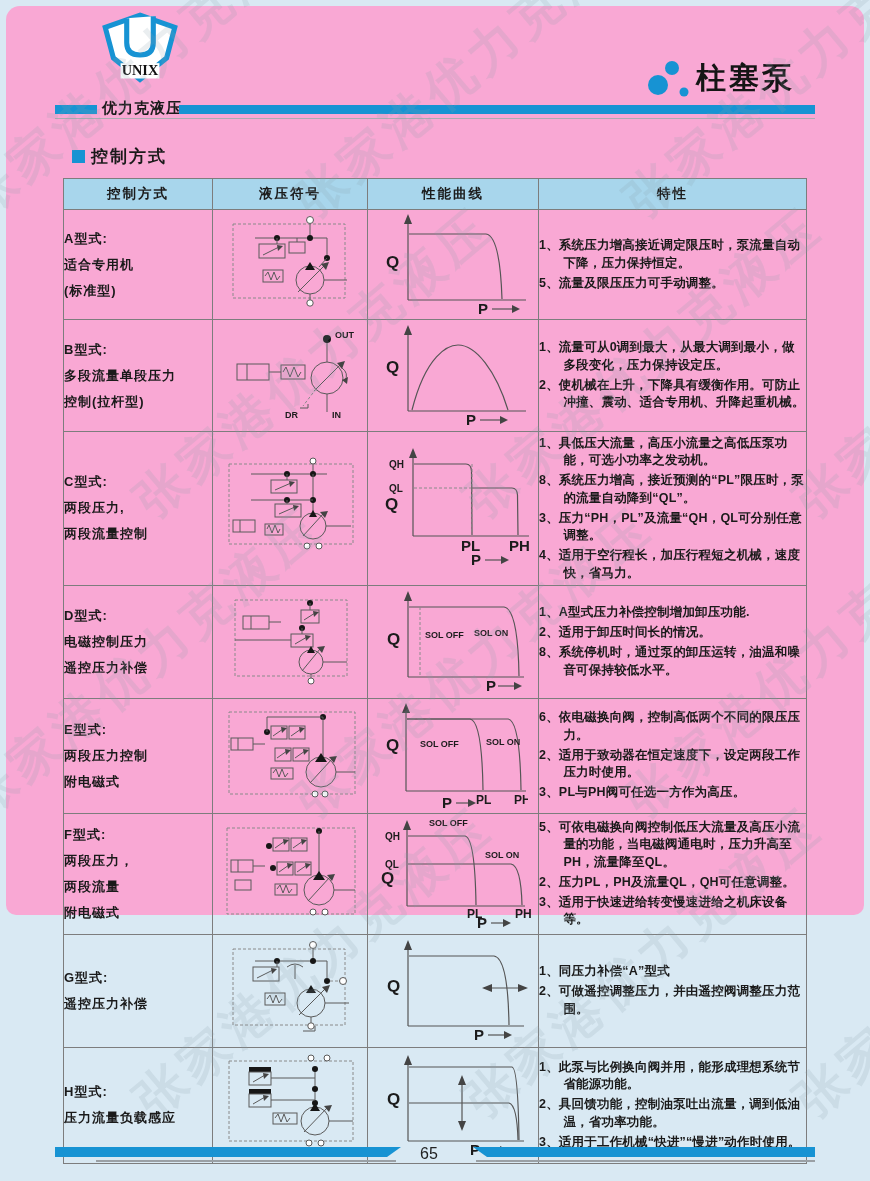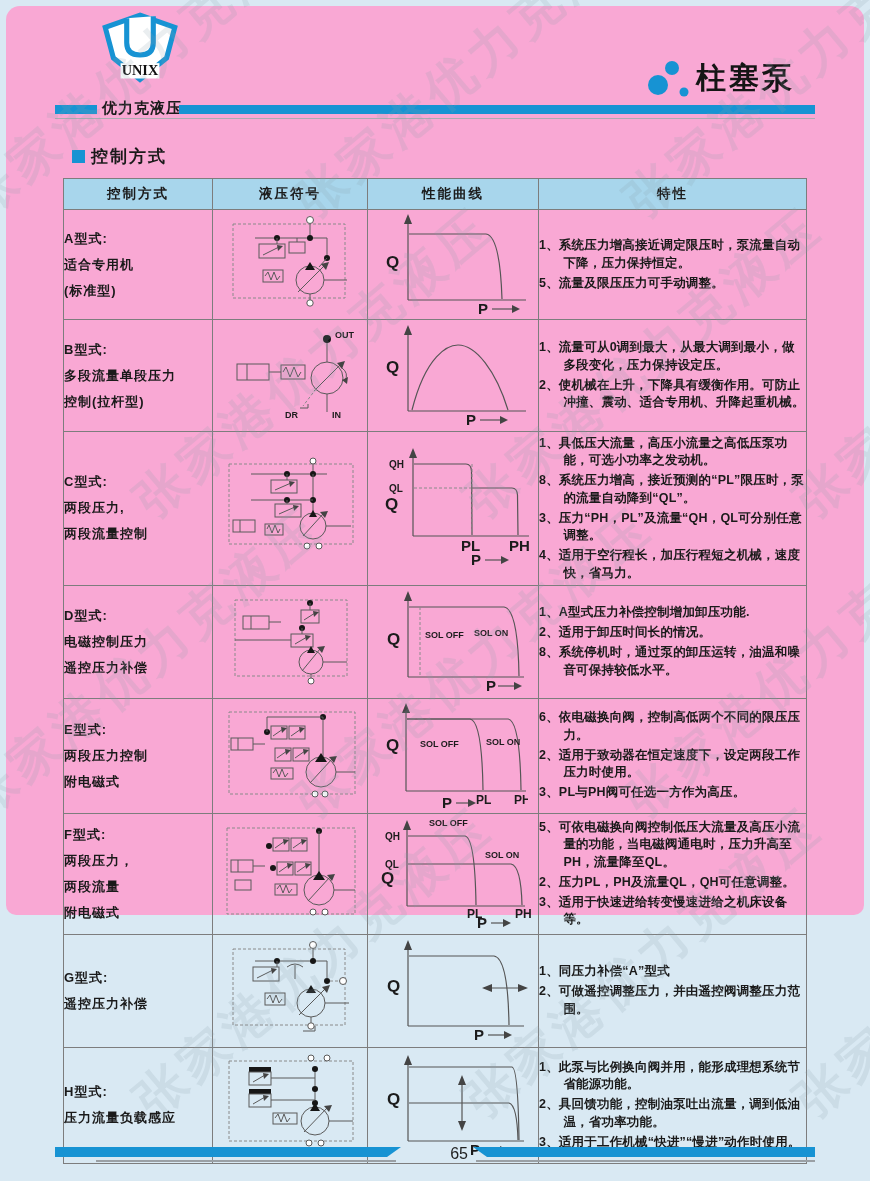--- a/index.html
+++ b/index.html
@@ -52,21 +52,21 @@
   svg .small{font-size:10px;}
   svg .med{font-size:12px;}
   svg .tag{font-size:9px;}
   
   .foot-bar-l{position:absolute;left:49px;top:1141px;width:346px;height:10px;background:#1793d3;
     clip-path:polygon(0 0,100% 0,calc(100% - 14px) 100%,0 100%);}
   .foot-bar-r{position:absolute;left:467px;top:1141px;width:342px;height:10px;background:#1793d3;
     clip-path:polygon(0 0,100% 0,100% 100%,14px 100%);}
   .foot-line-l{position:absolute;left:90px;top:1154px;width:300px;height:2px;background:#9aa0a5;}
   .foot-line-r{position:absolute;left:470px;top:1154px;width:339px;height:2px;background:#9aa0a5;}
-  .page-num{position:absolute;left:414px;top:1139px;width:48px;text-align:right;font-size:16px;color:#222;}
+  .page-num{position:absolute;left:414px;top:1139px;width:48px;text-align:left;font-size:16px;color:#222;}
   
   .watermark{position:absolute;inset:0;pointer-events:none;z-index:50;overflow:hidden;}
   .wm-tile{position:absolute;white-space:nowrap;font-size:50px;font-weight:bold;
     color:rgba(140,158,172,0.18);transform:rotate(-40deg);letter-spacing:6px;}
 </style>
 </head>
 <body>
 
 <div class="page">
 

